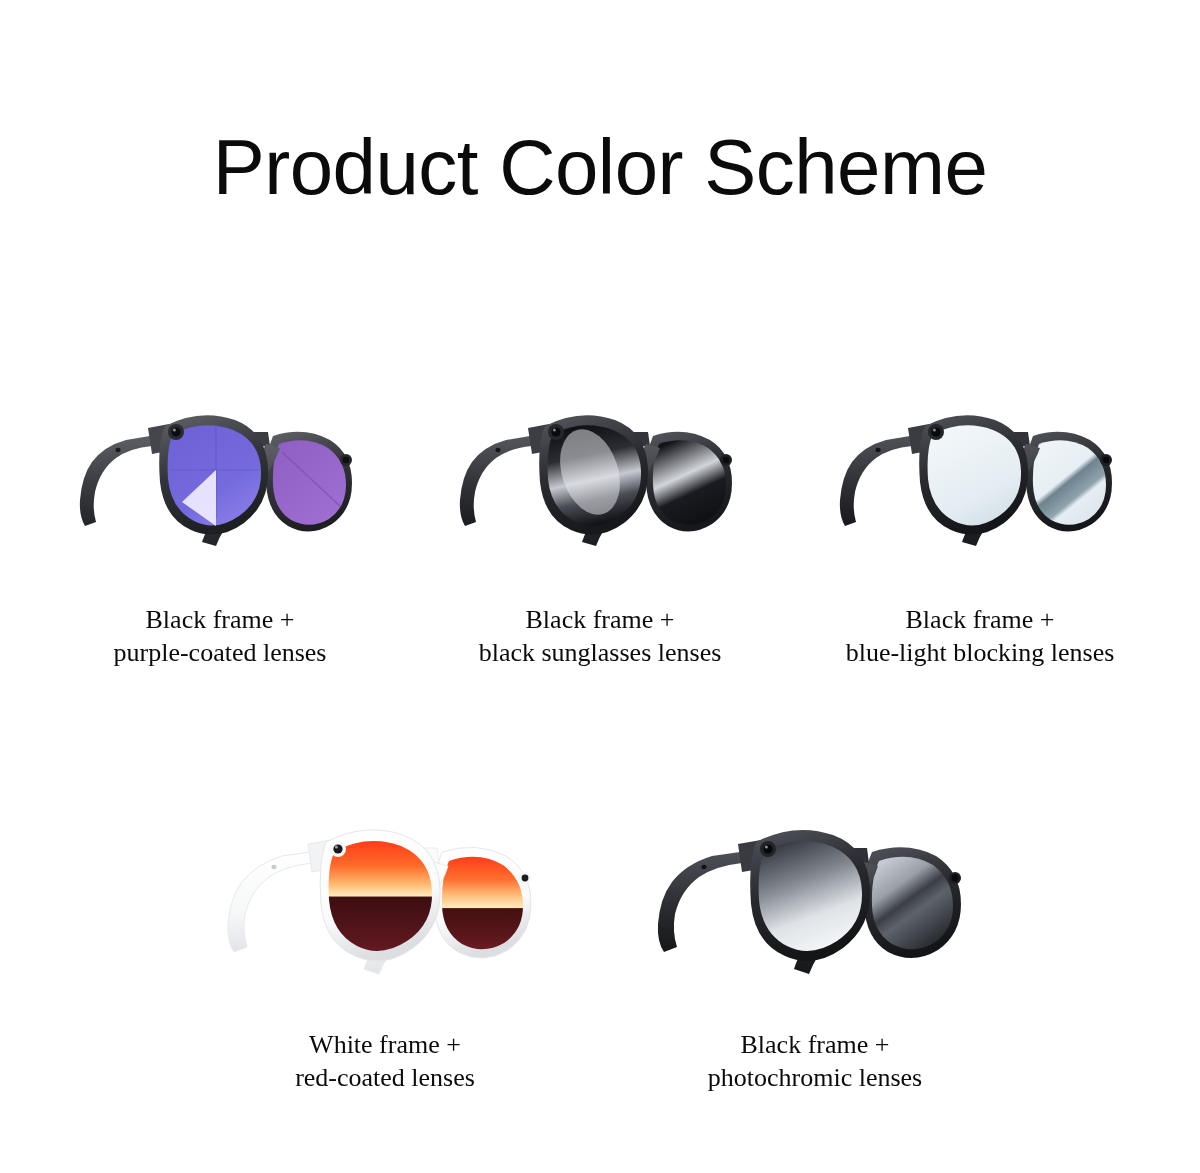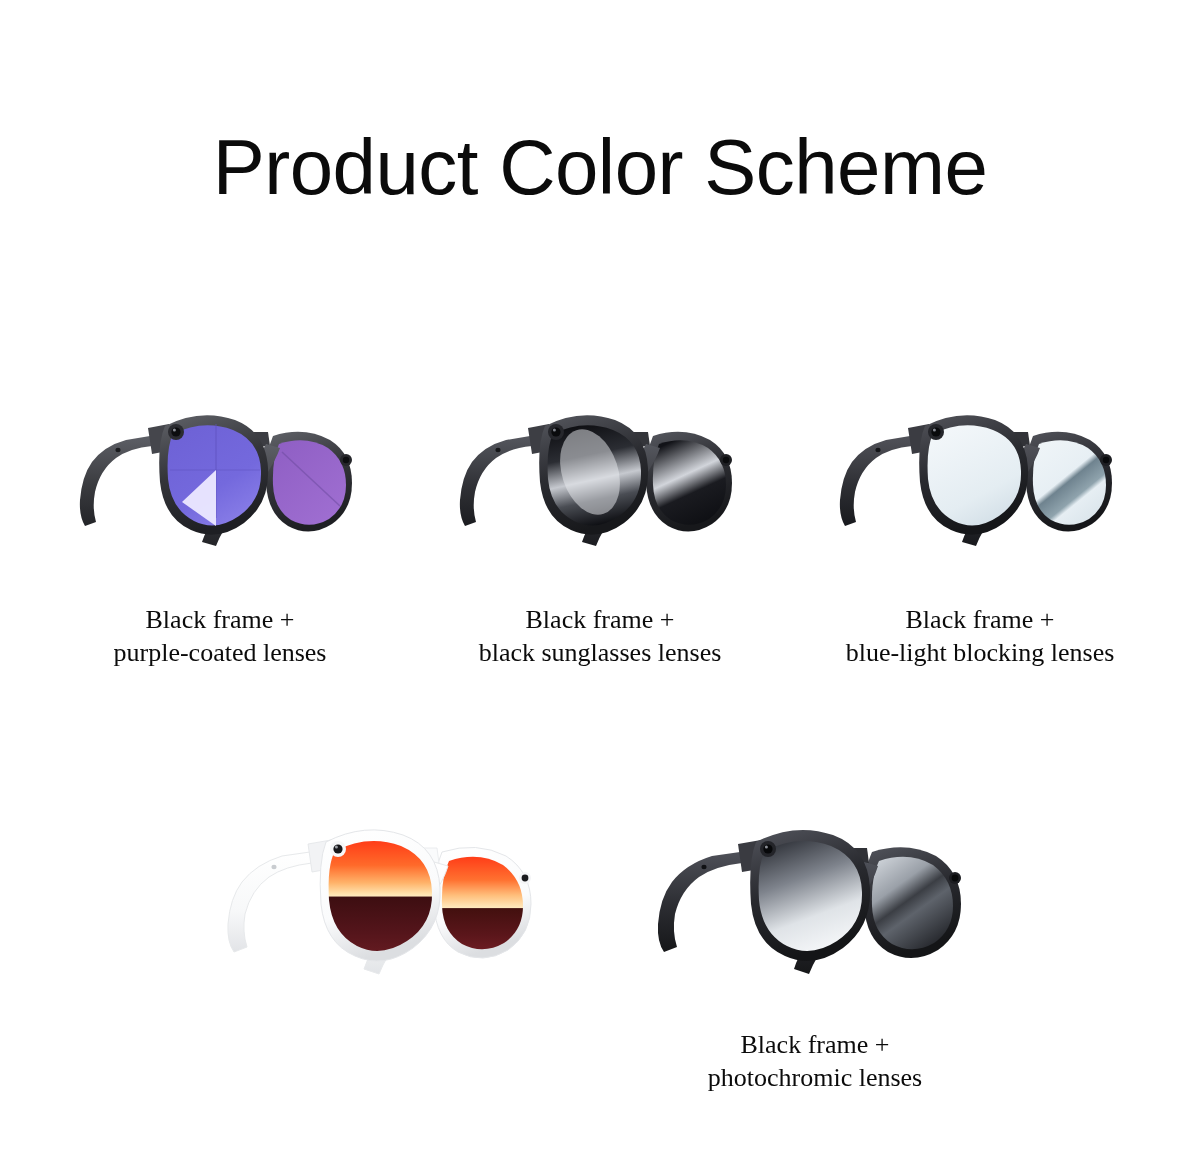--- a/index.html
+++ b/index.html
@@ -278,20 +278,22 @@
         <path d="M222 96 L267 96 L269 111 L226 113 Z" fill="#fafbfc" stroke="#e6e8eb" stroke-width="0.8"></path>
         <path d="M264 110 Q251 136 236 156 Q221 176 207 191 Q198 204 194 217 L209 222 Q216 204 229 189 Q246 169 261 147 Q274 128 278 114 Z" fill="url(#g4-arm)" stroke="#e7e9eb" stroke-width="1"></path>
         <g>
           <path d="M156 90 Q195 70 233 83 Q268 96 270 136 Q272 174 243 196 Q214 217 185 204 Q155 191 151 152 Q148 110 156 90 Z" fill="url(#g4-rim)" stroke="#e4e6e9" stroke-width="1"></path>
           <path d="M165 99 Q198 82 231 94 Q261 107 262 140 Q263 172 237 189 Q211 206 187 194 Q162 181 159 148 Q157 113 165 99 Z" fill="url(#g4-lensL)"></path>
           <circle cx="168" cy="97" r="8" fill="#f6f7f8"></circle>
           <circle cx="168" cy="97" r="4.6" fill="#17181b"></circle>
           <circle cx="166.4" cy="95" r="1.5" fill="#9a9da3"></circle>
         </g>
       </svg>
+      <div class="caption">White frame +
+red-coated lenses</div>
     </div>
 
     <div class="card">
       <svg class="product-figure" viewBox="0 0 430 250">
         <defs>
           <linearGradient id="g5-arm" x1="0" y1="0" x2="0" y2="1">
             <stop offset="0%" stop-color="#4e5058"></stop>
               <stop offset="55%" stop-color="#2b2c31"></stop>
               <stop offset="100%" stop-color="#161719"></stop>
           </linearGradient>

